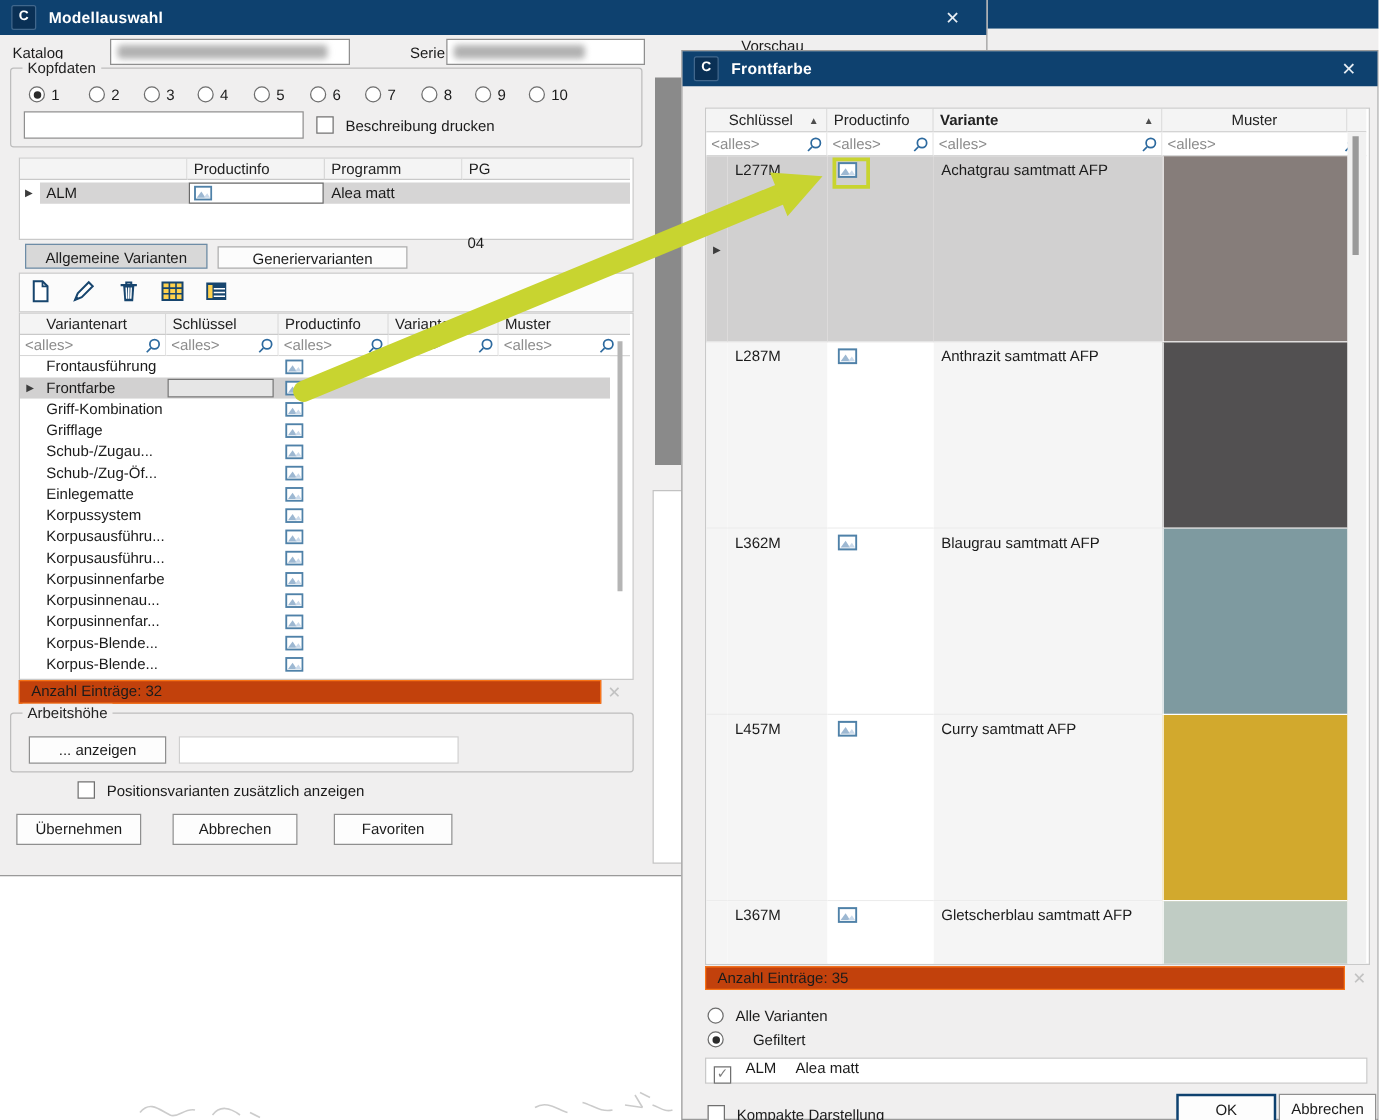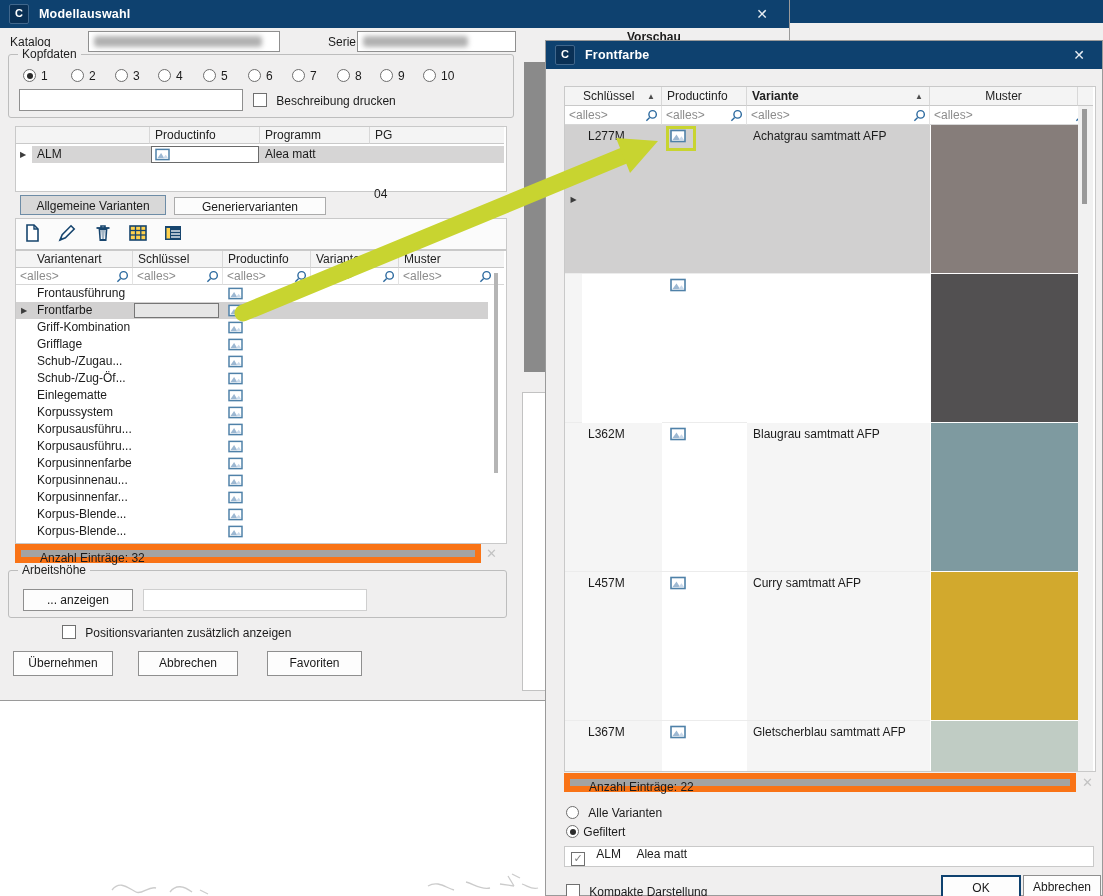--- a/index.html
+++ b/index.html
@@ -54,21 +54,21 @@
   .crow .cpic{left:97px;width:85px;background:#ffffff;padding:4px 0 0 8px;}
   .crow .cvar{left:182px;width:183px;background:#f5f5f5;padding:4px 0 0 6px;}
   .crow .cswatch{left:365px;width:148px;border-bottom:1px solid #fff;border-left:1px solid #fff;}
   .crow.sel .cmark,.crow.sel .ckey,.crow.sel .cpic,.crow.sel .cvar{background:#d1d0d0;}
   .hlbox{position:absolute;left:4px;top:1px;width:24px;height:19px;border:3px solid #c8d430;}
   
   .tool{display:inline-block;width:22px;height:22px;margin:4px 4px 0 6px;}
   
   .sbthumb{position:absolute;background:#9a9a9a;}
   .count-x{position:absolute;color:#c2c2c2;font-size:13px;}
-  .countfield{position:absolute;background:#a3a3a3;border:6px solid #f97316;line-height:17px;padding-left:19px;box-sizing:border-box;}
+  .countfield{position:absolute;background:#c2410c;border:1px solid #f97316;line-height:17px;padding-left:9px;box-sizing:border-box;}
 </style>
 </head>
 <body>
 
 <div id="stage">
 
   <div class="abs" style="left:790px;top:0;width:313px;height:23px;background:#0e416f;"></div>
   <div class="abs" style="left:790px;top:23px;width:313px;height:19px;background:#f0efef;"></div>
 
   <svg class="abs" style="left:0;top:0;" width="1103" height="896">
@@ -462,21 +462,21 @@
 
     <span class="abs" style="left:14px;top:625px;white-space:nowrap;margin-left:48px;">
       <span class="chk"></span>
       <span style="margin-left:6px;">Positionsvarianten zusätzlich anzeigen</span>
     </span>
 
     <div class="btn" style="left:13px;top:651px;width:98px;height:23px;line-height:23px;">Übernehmen</div>
     <div class="btn" style="left:138px;top:651px;width:98px;height:23px;line-height:23px;">Abbrechen</div>
     <div class="btn" style="left:267px;top:651px;width:93px;height:23px;line-height:23px;">Favoriten</div>
 
-    <span class="lbl" style="left:627px;top:30px;font-weight:bold;">Vorschau</span>
+    <span class="lbl" style="left:593px;top:30px;">Vorschau</span>
     <div class="abs" style="left:524px;top:62px;width:21px;height:310px;background:#8a8a8a;"></div>
     <div class="abs" style="left:522px;top:392px;width:23px;height:297px;background:#ffffff;border:1px solid #c2c2c2;"></div>
   </div>
 
   <div class="win" style="left:545px;top:40px;width:558px;height:856px;border:1px solid #9a9a9a;box-sizing:border-box;z-index:10;">
 
     <div class="titlebar">
       <span class="appicon">C</span>
       <span class="title">Frontfarbe</span>
       <span class="closex" style="right:8px;width:30px;">✕</span>
@@ -538,27 +538,29 @@
                 <rect x="1" y="1.5" width="14" height="11" fill="#fff" stroke="#4f81a8" stroke-width="1.6"></rect>
                 <path d="M2.5 11 L6.5 5.5 L10 11 Z" fill="#9db8d2"></path>
                 <path d="M8.5 11 L11.5 7.2 L14 11 Z" fill="#c9d9ea"></path>
               </svg>
     <span class="hlbox" style="border-color: rgb(200, 212, 48);"></span></span>
     <span class="cc cvar">Achatgrau samtmatt AFP</span>
     <span class="cc cswatch" style="background: rgb(134, 125, 122);"></span>
   </div>
           <div class="crow">
     <span class="cc cmark"></span>
+    <span class="cc ckey">L287M</span>
     <span class="cc cpic">
       <svg width="16" height="14" viewBox="0 0 16 14">
                 <rect x="1" y="1.5" width="14" height="11" fill="#fff" stroke="#4f81a8" stroke-width="1.6"></rect>
                 <path d="M2.5 11 L6.5 5.5 L10 11 Z" fill="#9db8d2"></path>
                 <path d="M8.5 11 L11.5 7.2 L14 11 Z" fill="#c9d9ea"></path>
               </svg>
     </span>
+    <span class="cc cvar">Anthrazit samtmatt AFP</span>
     <span class="cc cswatch" style="background: rgb(82, 80, 81);"></span>
   </div>
           <div class="crow">
     <span class="cc cmark"></span>
     <span class="cc ckey">L362M</span>
     <span class="cc cpic">
       <svg width="16" height="14" viewBox="0 0 16 14">
                 <rect x="1" y="1.5" width="14" height="11" fill="#fff" stroke="#4f81a8" stroke-width="1.6"></rect>
                 <path d="M2.5 11 L6.5 5.5 L10 11 Z" fill="#9db8d2"></path>
                 <path d="M8.5 11 L11.5 7.2 L14 11 Z" fill="#c9d9ea"></path>
@@ -593,30 +595,30 @@
     <span class="cc cvar">Gletscherblau samtmatt AFP</span>
     <span class="cc cswatch" style="background: rgb(192, 204, 196);"></span>
   </div>
         </div>
 
       <div class="abs" style="left:513px;top:19px;width:15px;height:665px;background:#f1f1f1;">
         <div class="sbthumb" style="left:4px;top:3px;width:5px;height:95px;"></div>
       </div>
     </div>
 
-    <div class="countfield" style="left:18px;top:732px;width:512px;height:19px;">Anzahl Einträge: 22</div>
+    <div class="countfield" style="left:18px;top:732px;width:512px;height:19px;">Anzahl Einträge: 35</div>
     <span class="count-x" style="left:536px;top:734px;">✕</span>
 
     <span class="abs" style="left:20px;top:765px;white-space:nowrap;">
       <span class="rad"></span>
       <span style="margin-left:6px;">Alle Varianten</span>
     </span>
     <span class="abs on" style="left:20px;top:784px;white-space:nowrap;">
       <span class="rad"></span>
-      <span style="margin-left:1px;">Gefiltert</span>
+      <span style="margin-left:20px;">Gefiltert</span>
     </span>
 
     <div class="abs" style="left:18px;top:805px;width:530px;height:21px;background:#fff;border:1px solid #c9c9c9;box-sizing:border-box;">
       <span class="chk" style="margin:3px 0 0 6px;"><span>✓</span></span>
       <span style="margin-left:8px;vertical-align:2px;">ALM</span>
       <span style="margin-left:12px;vertical-align:2px;">Alea matt</span>
     </div>
 
     <span class="abs" style="left:20px;top:843px;white-space:nowrap;">
       <span class="chk"></span>

